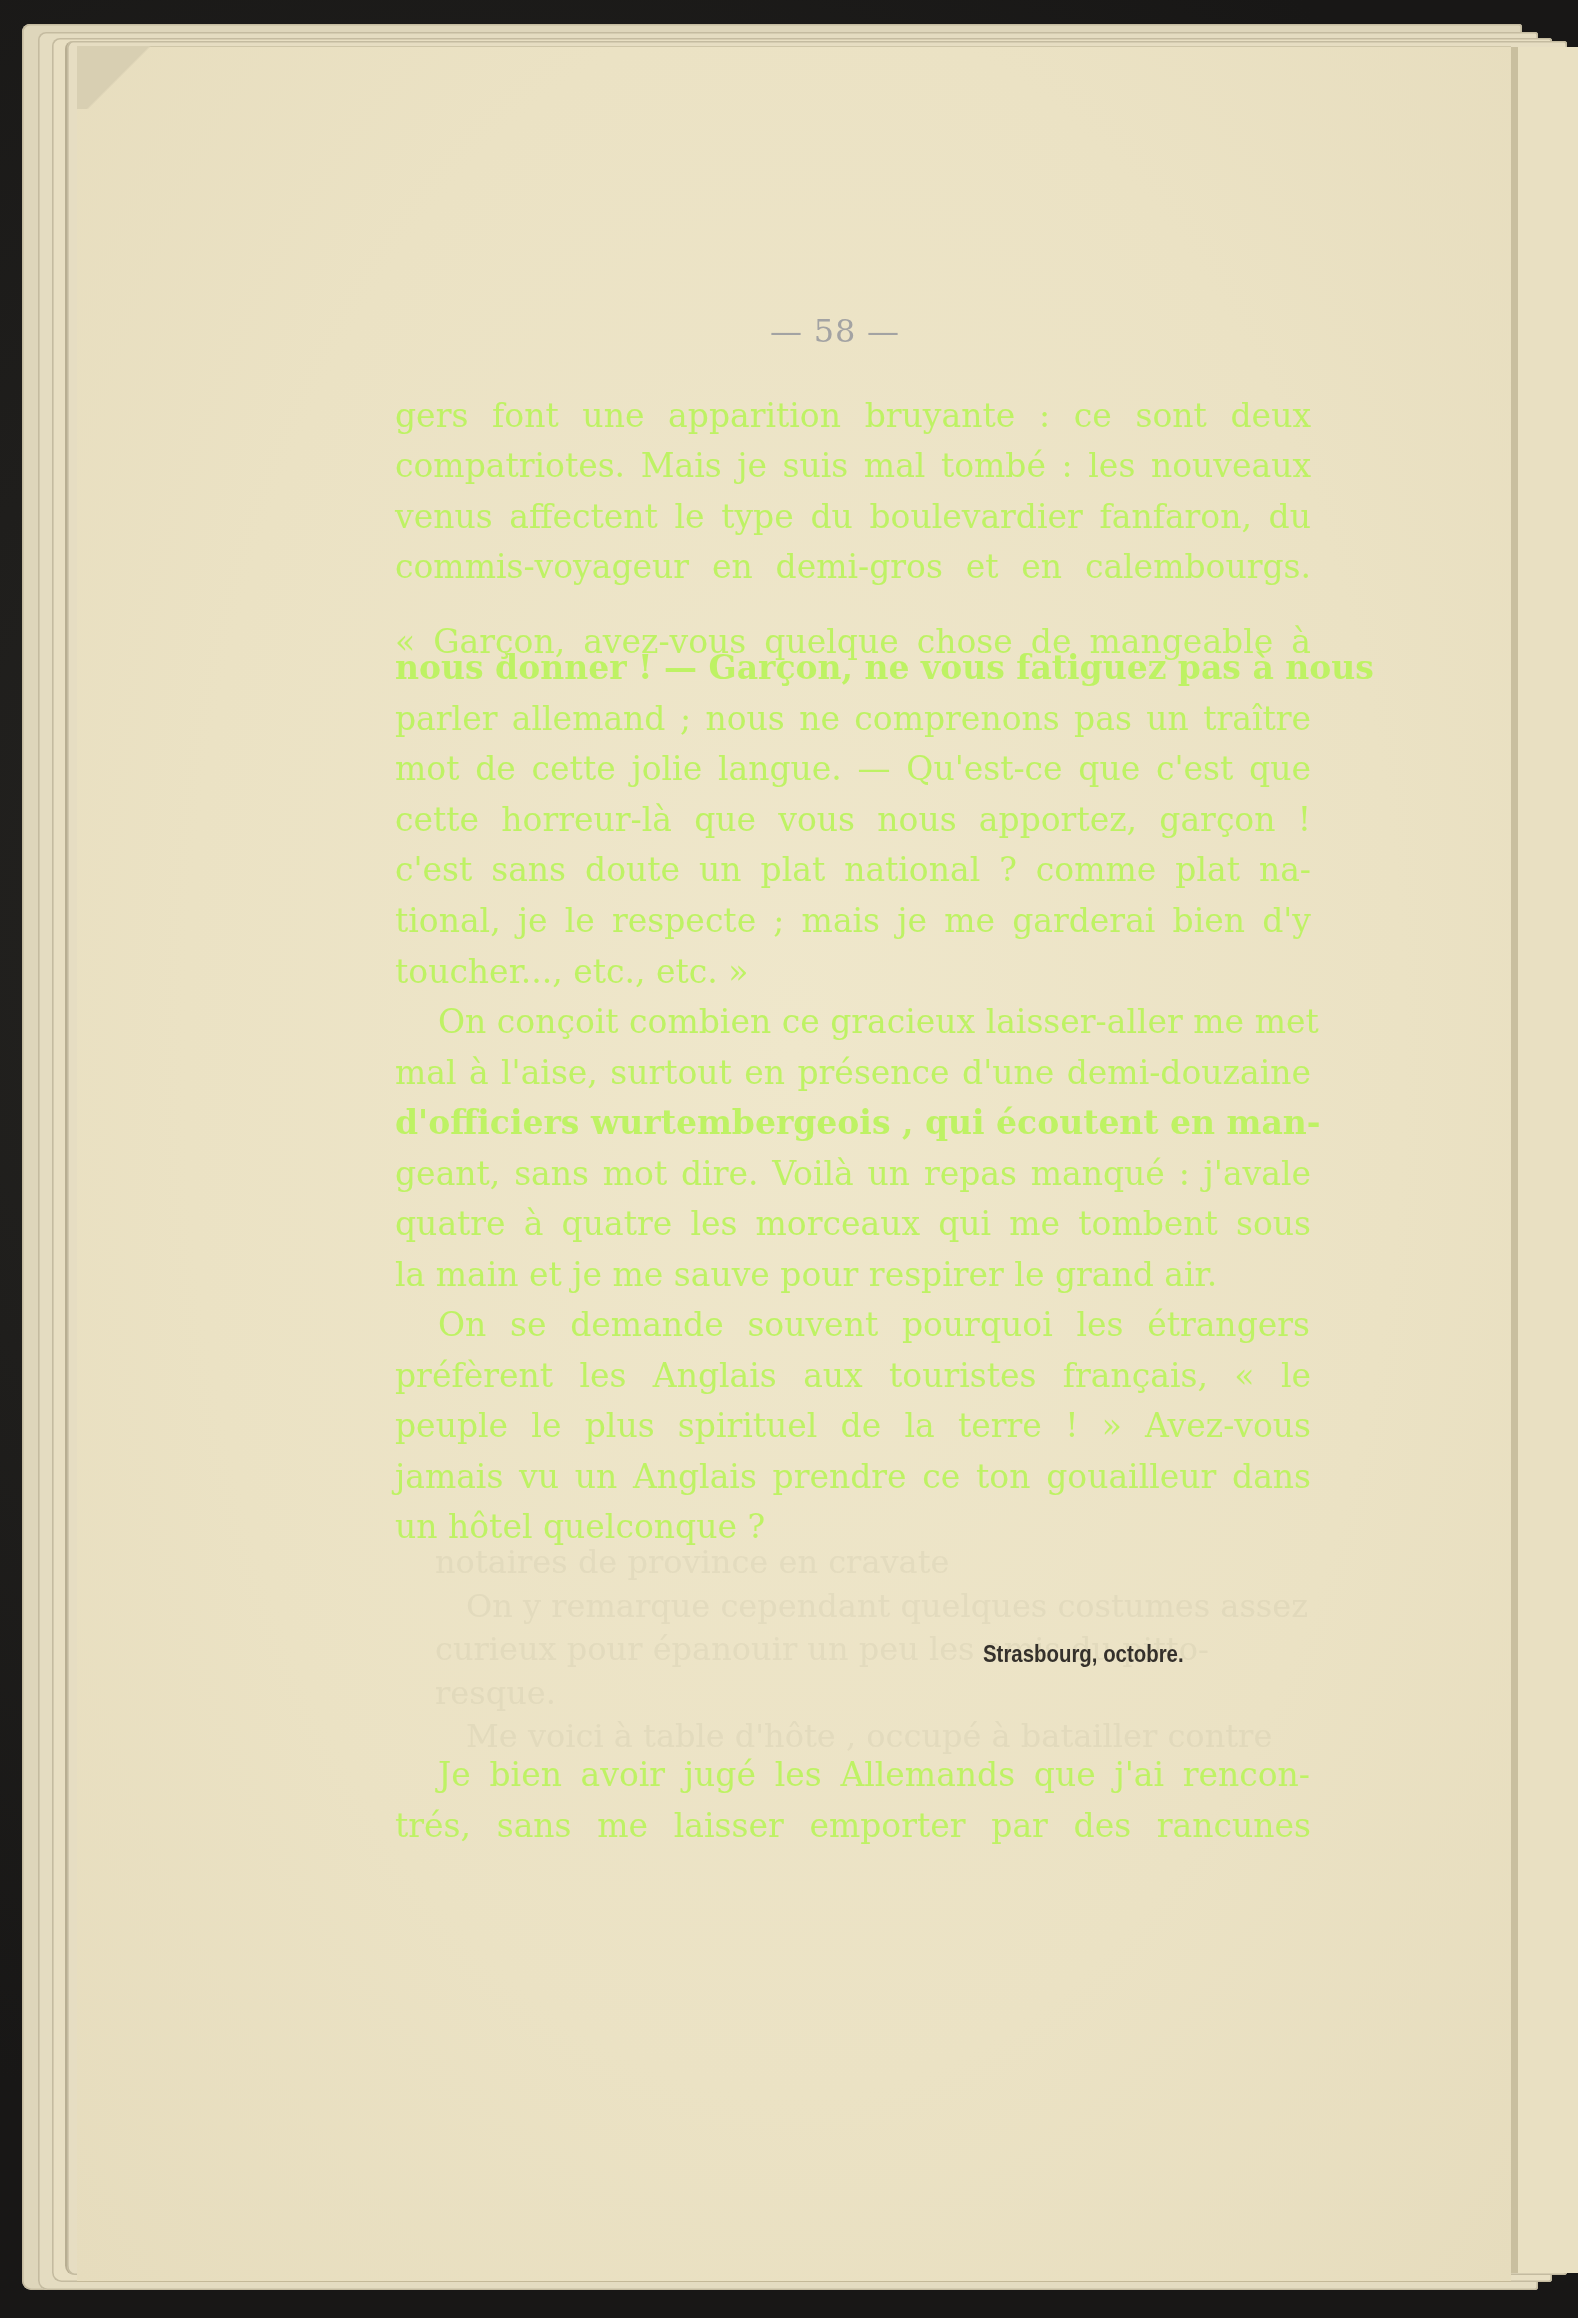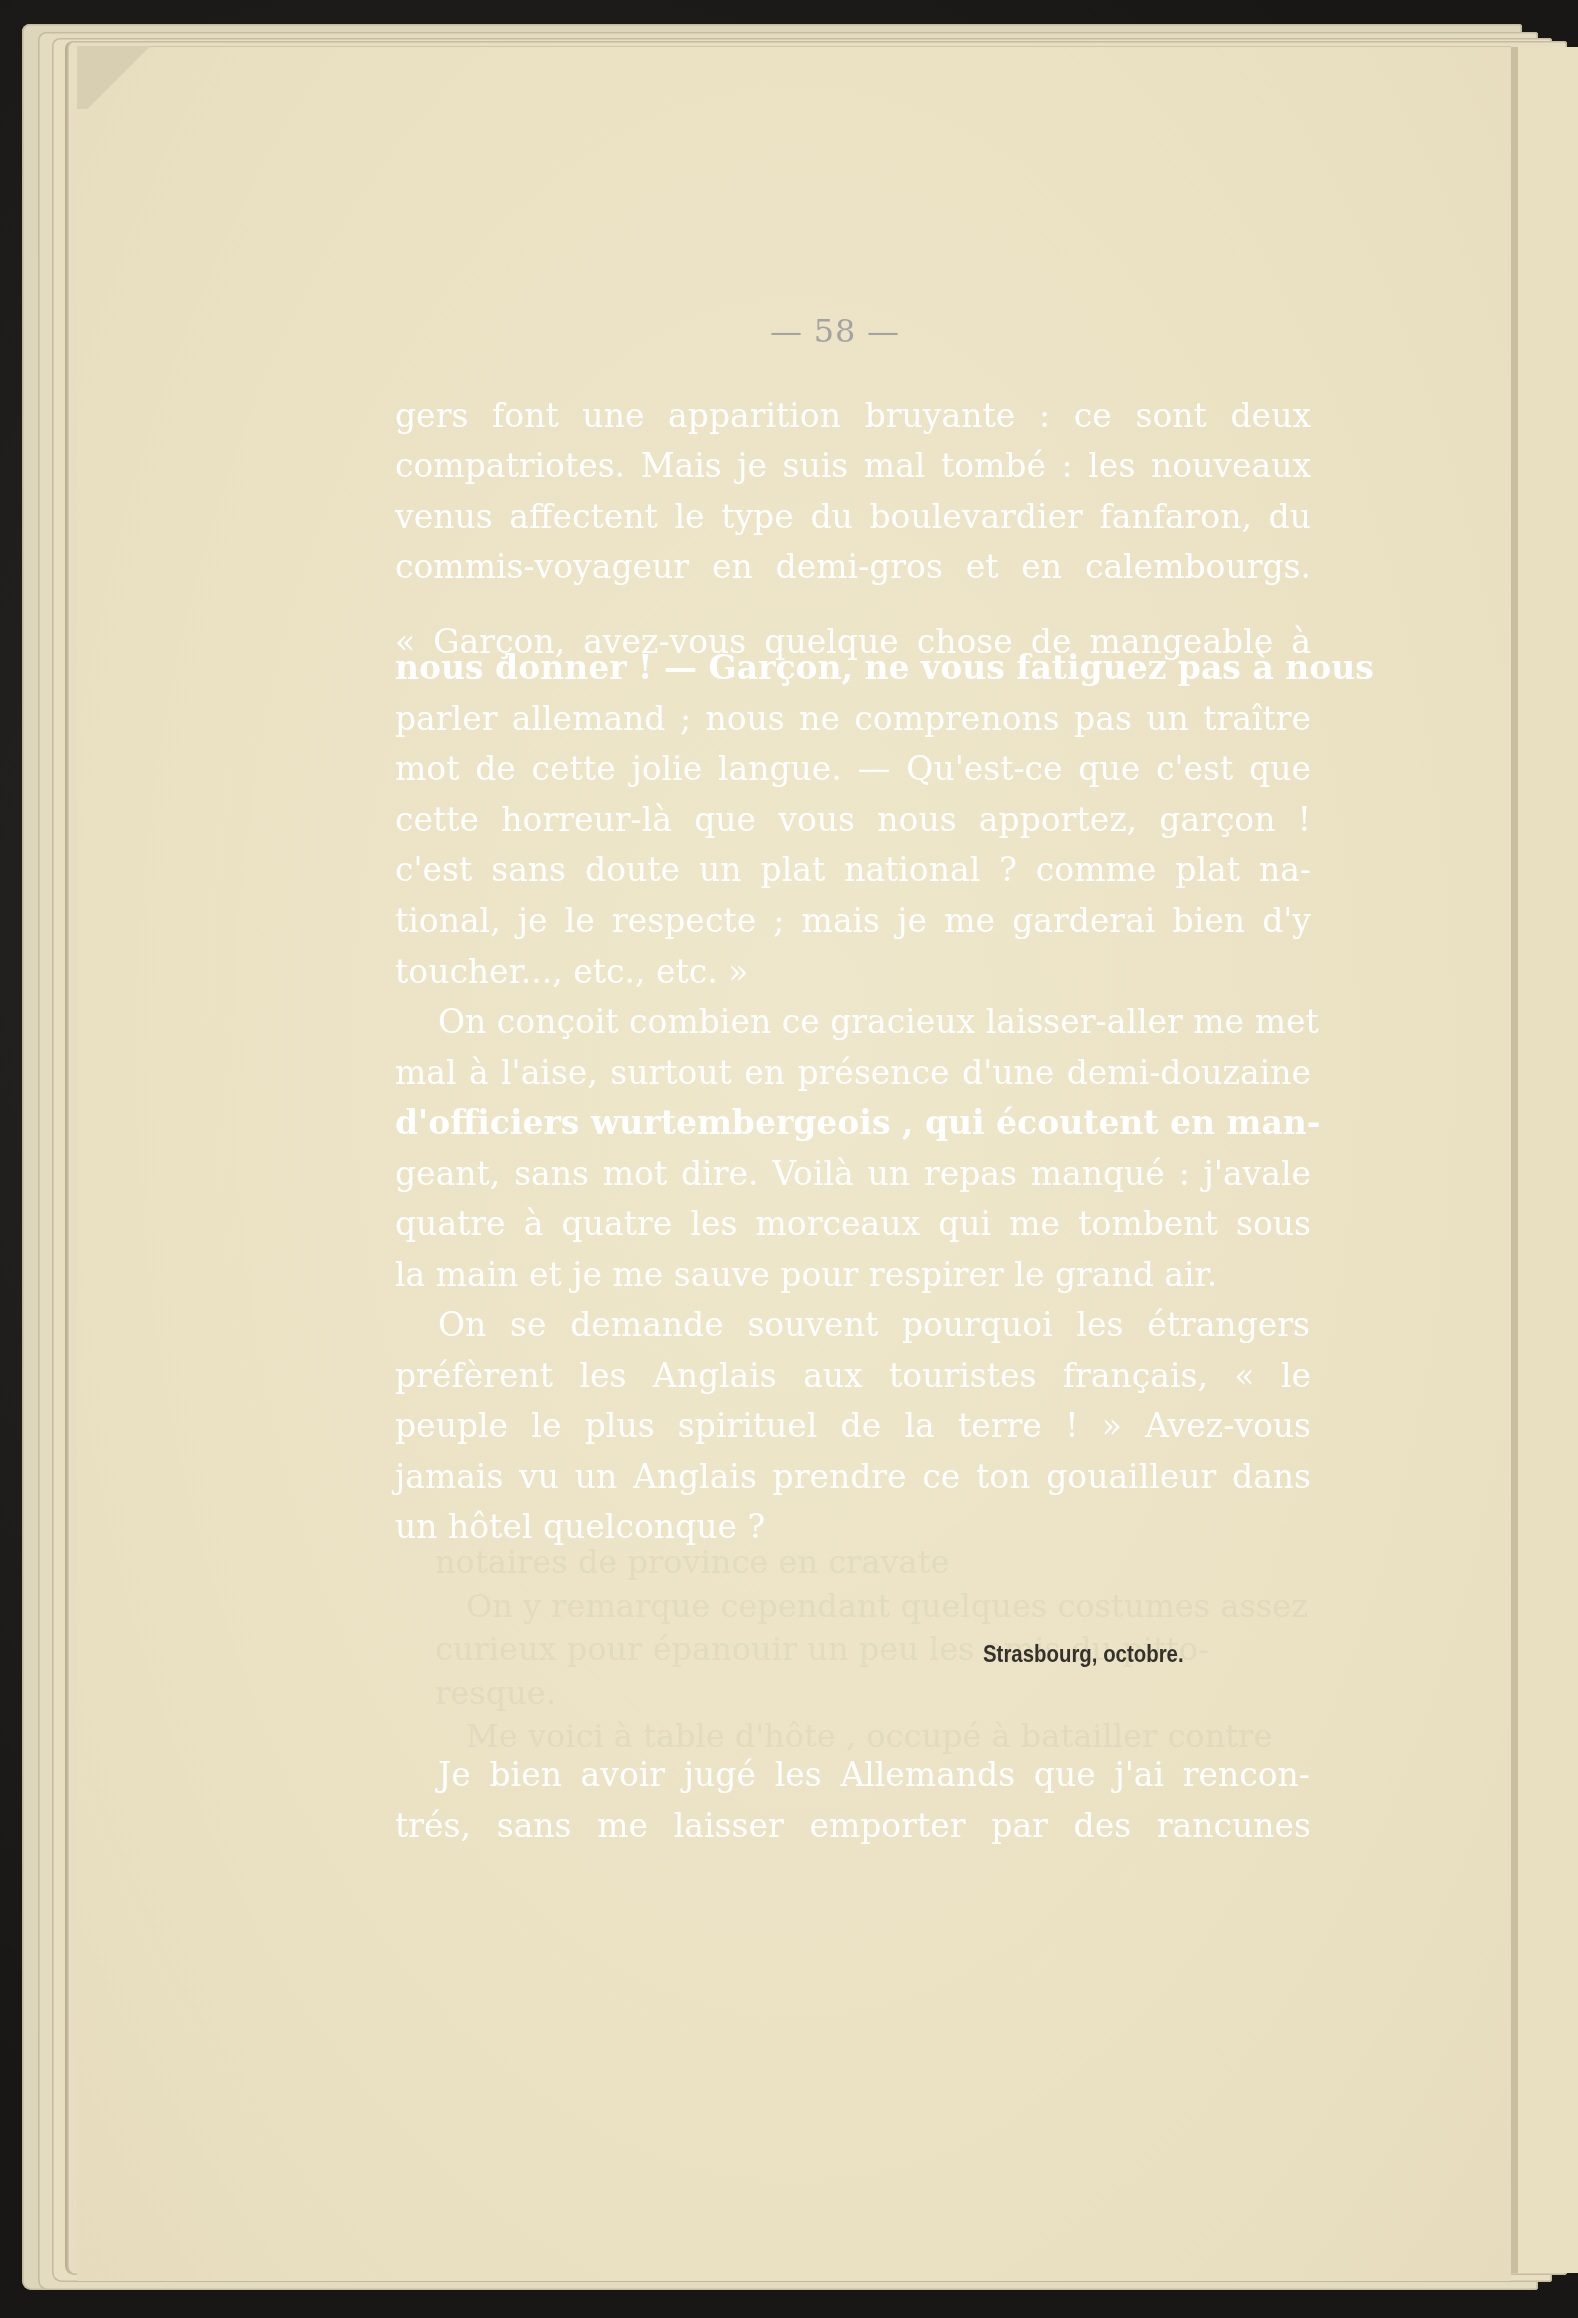--- a/index.html
+++ b/index.html
@@ -49,21 +49,21 @@
     position: absolute; left: 770px; top: 312px;
     font-size: 32px; letter-spacing: 0.8px;
     color: #a3a3a3;
   }
   .line {
     position: absolute; left: 395px; width: 916px;
     font-size: 33px; line-height: 41px;
     white-space: nowrap;
     text-align: justify;
     text-align-last: justify;
-    color: #ffffff;
+    color: #bef264;
   }
   .line.last { text-align-last: left; }
   .line.indent { left: 438px; width: 872px; }
   .signature {
     position: absolute; left: 983px; top: 1640px;
     font-family: "Liberation Sans", "DejaVu Sans", sans-serif;
     font-weight: bold; font-size: 24px;
     transform: scaleX(0.85); transform-origin: left;
     color: #34302b;
   }

